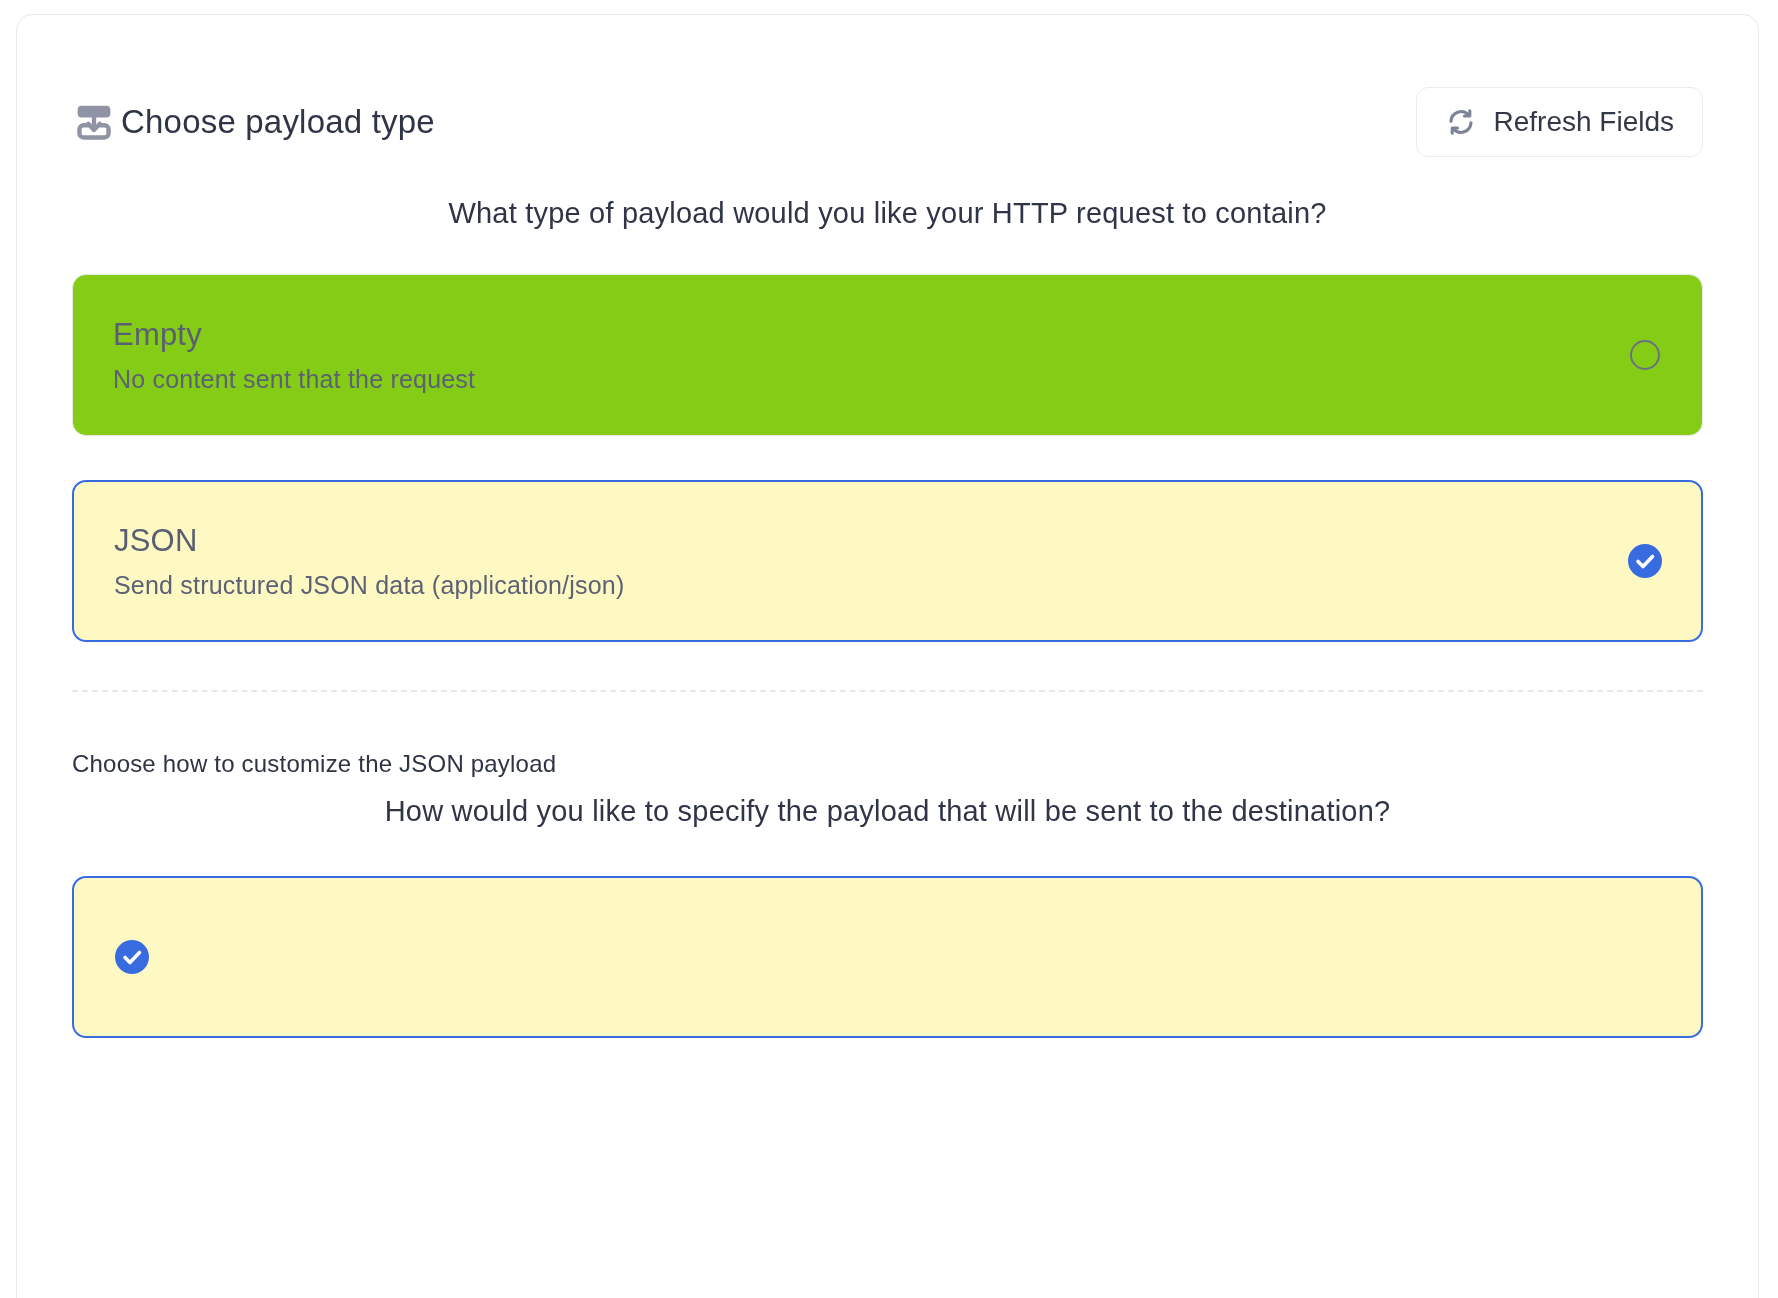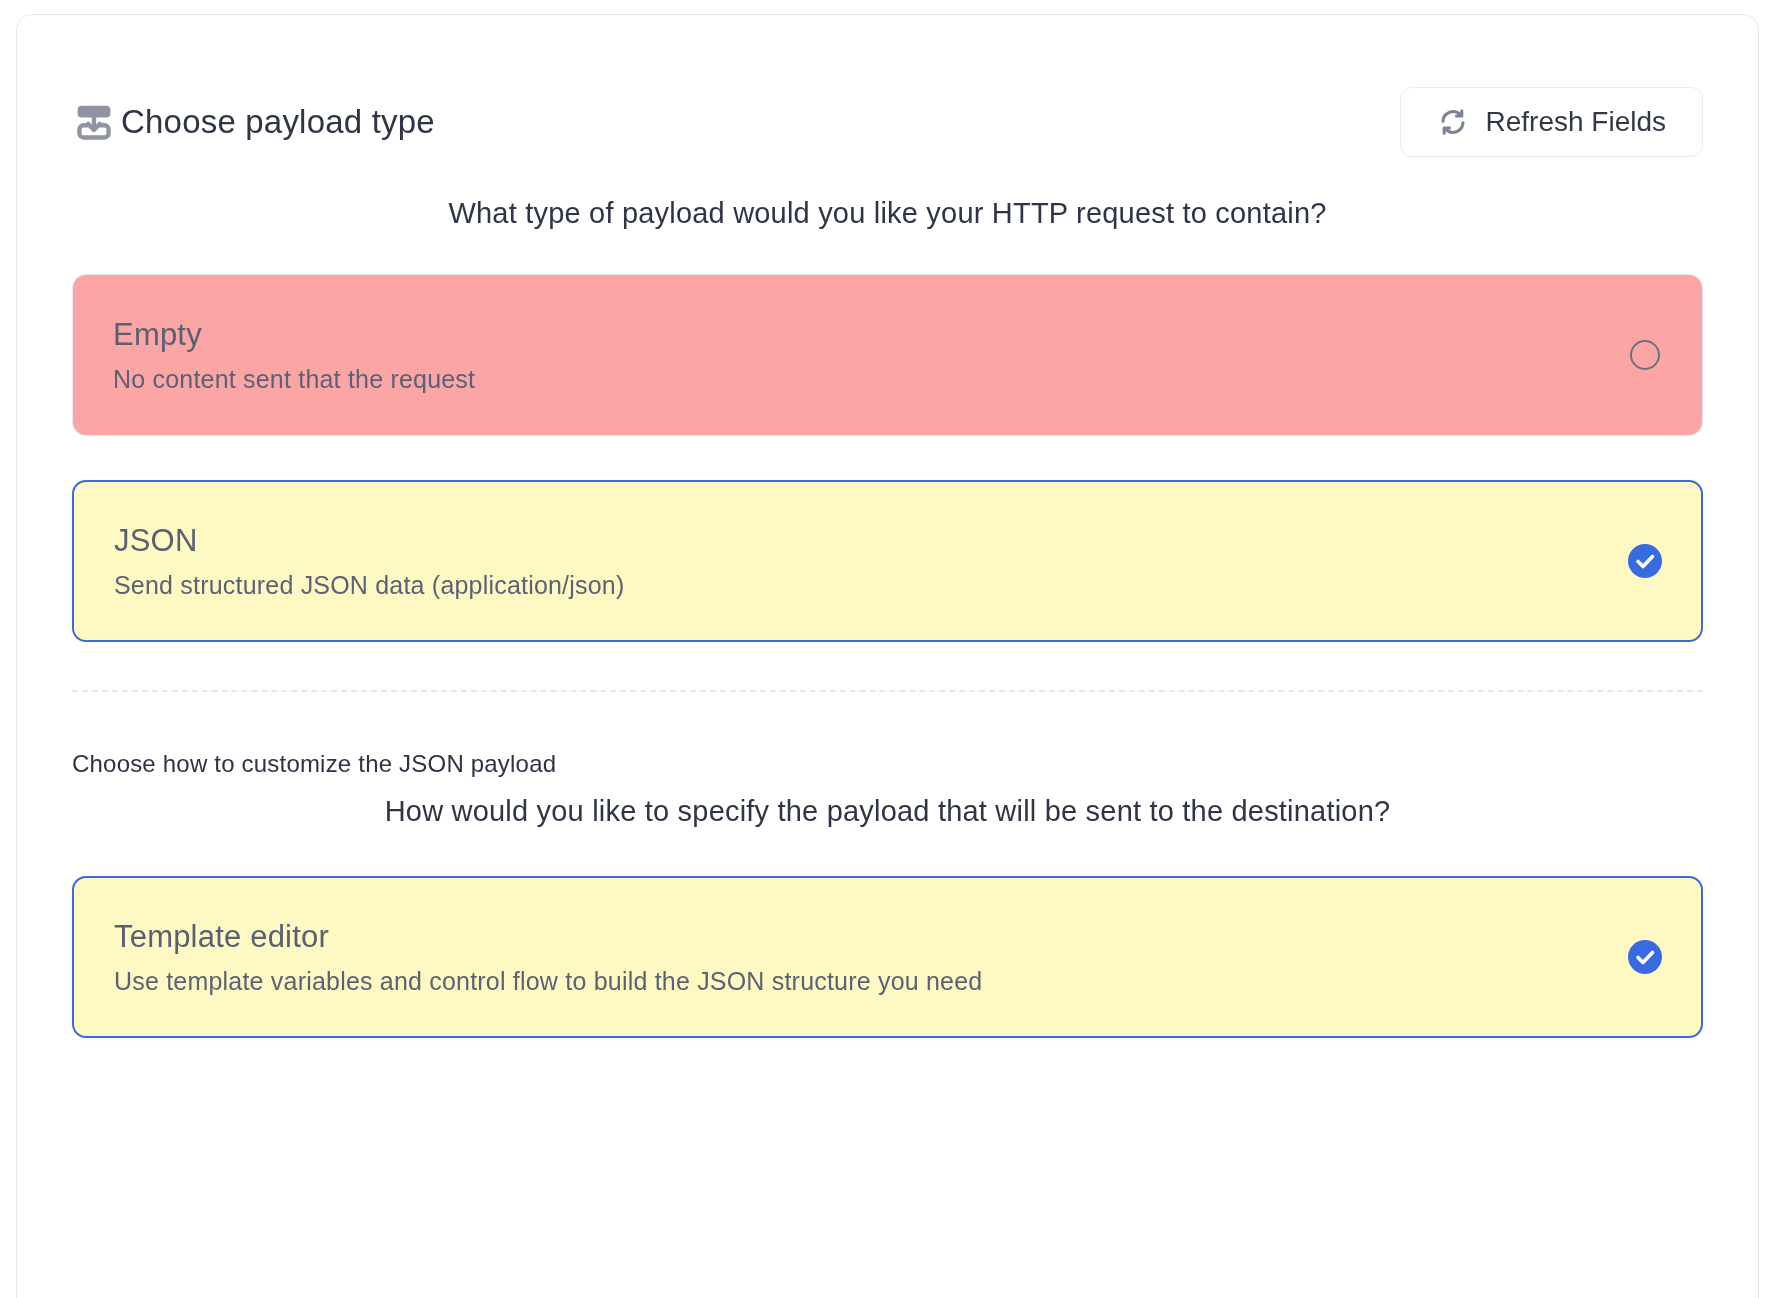--- a/index.html
+++ b/index.html
@@ -32,21 +32,21 @@
     font-weight: 500;
     color: #2f3447;
     letter-spacing: 0.2px;
   }
   .refresh-btn {
     margin-left: auto;
     display: flex;
     align-items: center;
     gap: 16px;
     height: 70px;
-    padding: 0 36px;
+    padding: 0 28px;
     background: #ffffff;
     border: 1.5px solid #ececf0;
     border-radius: 12px;
     font-size: 28px;
     color: #333849;
     cursor: pointer;
     font-family: inherit;
   }
 
   .question {
@@ -58,21 +58,21 @@
   }
   .question-2 { margin-top: 17px; }
 
   
   .option-card {
     margin-top: 44px;
     width: 100%;
     height: 162px;
     border: 1.5px solid #e7e8ec;
     border-radius: 14px;
-    background: #fca5a5;
+    background: #84cc16;
     display: flex;
     align-items: center;
     justify-content: space-between;
     padding: 0 38px 0 40px;
     cursor: pointer;
   }
   .option-card.selected {
     background: #fef9c3;
     border: 2px solid #386be0;
   }
@@ -162,24 +162,20 @@
       </span>
     </div>
 
 
     <div class="divider"></div>
 
     <h2 class="section-heading">Choose how to customize the JSON payload</h2>
     <p class="question question-2">How would you like to specify the payload that will be sent to the destination?</p>
 
     <div class="option-card selected" style="margin-top:48px;">
-      <div class="option-text">
-        <span class="option-title">Template editor</span>
-        <span class="option-desc">Use template variables and control flow to build the JSON structure you need</span>
-      </div>
       <span class="check-badge">
         <svg width="36" height="36" viewBox="0 0 36 36">
           <circle cx="18" cy="18" r="17" fill="#386be0"></circle>
           <polyline points="11,18.5 16,23.5 25.5,13.5" fill="none" stroke="#ffffff" stroke-width="3.6" stroke-linecap="round" stroke-linejoin="round"></polyline>
         </svg>
       </span>
     </div>
 
   </div>
 </div>

